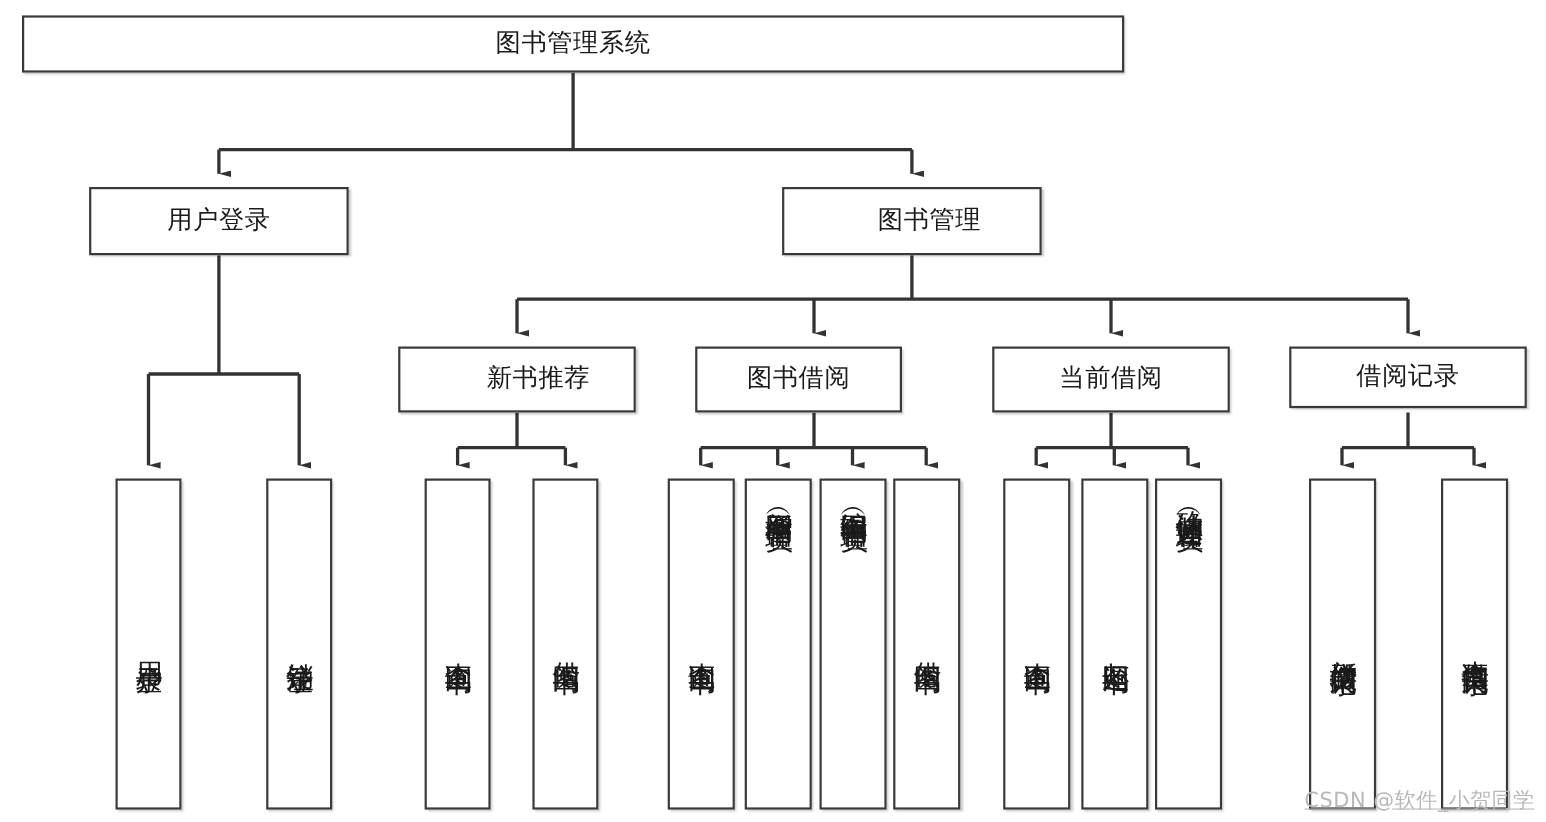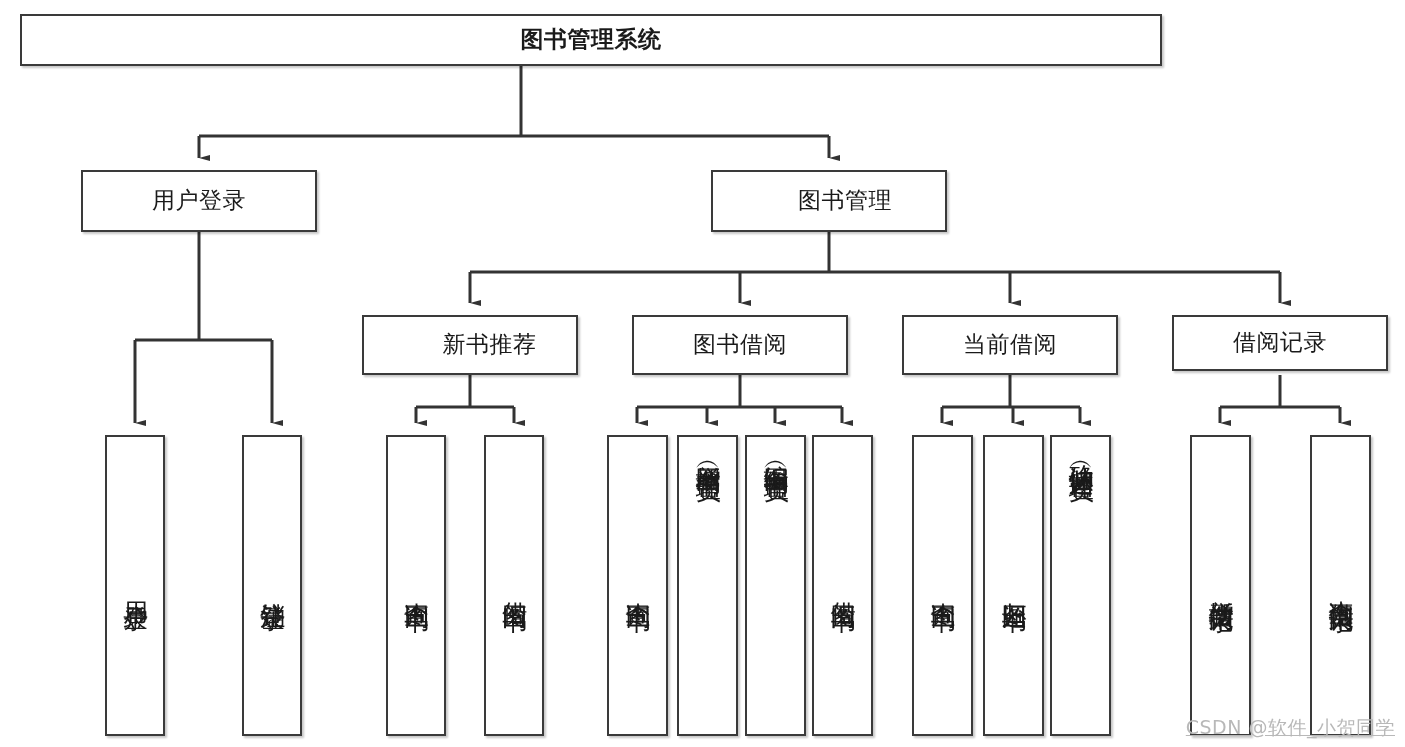--- a/index.html
+++ b/index.html
@@ -124,35 +124,35 @@
       <path d="M 1013,407 L 1013,423" marker-end="url(#arrowhead)"></path>
       <path d="M 1080,407 L 1080,423" marker-end="url(#arrowhead)"></path>
 
       <path d="M 1280,375 L 1280,407"></path>
       <path d="M 1220,407 L 1340,407"></path>
       <path d="M 1220,407 L 1220,423" marker-end="url(#arrowhead)"></path>
       <path d="M 1340,407 L 1340,423" marker-end="url(#arrowhead)"></path>
     </g>
   </svg>
 
-  <div class="node horiz" style="left:20px; top:14px; width:1142px; height:52px;font-weight:bold;">
+  <div class="node horiz" style="left:20px; top:14px; width:1002px; height:52px;">
     <span class="label">图书管理系统</span>
   </div>
 
   <div class="node horiz" style="left:81px; top:170px; width:236px; height:62px;">
     <span class="label">用户登录</span>
   </div>
   <div class="node horiz" style="left:711px; top:170px; width:236px; height:62px;padding-left:32px;">
     <span class="label">图书管理</span>
   </div>
 
   <div class="node horiz" style="left:362px; top:315px; width:216px; height:60px;padding-left:39px;">
     <span class="label">新书推荐</span>
   </div>
-  <div class="node horiz" style="left:632px; top:315px; width:216px; height:60px;">
+  <div class="node horiz" style="left:632px; top:315px; width:188px; height:60px;">
     <span class="label">图书借阅</span>
   </div>
   <div class="node horiz" style="left:902px; top:315px; width:216px; height:60px;">
     <span class="label">当前借阅</span>
   </div>
   <div class="node horiz" style="left:1172px; top:315px; width:216px; height:56px;">
     <span class="label">借阅记录</span>
   </div>
 
   <div class="node vert centered" style="left:105px; top:435px; width:60px; height:301px;">

